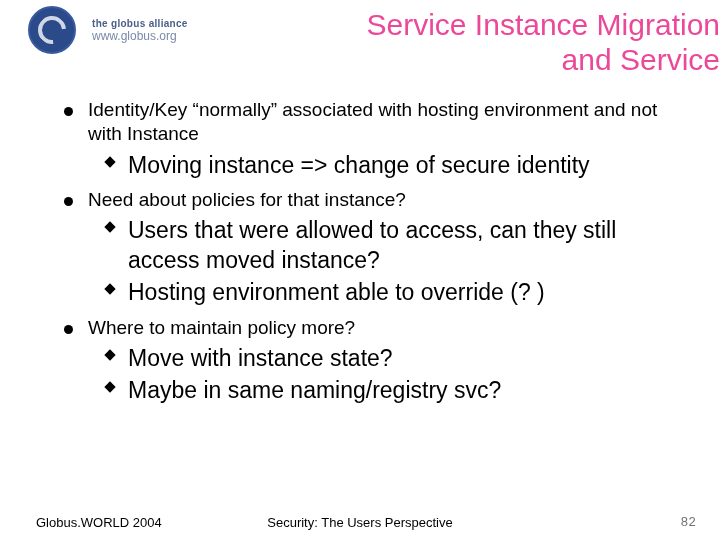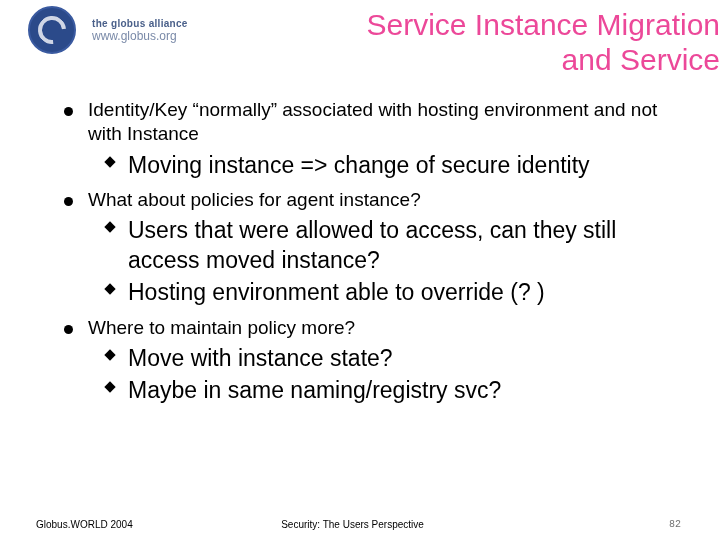--- a/index.html
+++ b/index.html
@@ -13,21 +13,21 @@
   .logo-text .line2 { font-size: 12px; color: #7a8aa8; }
   .title { position: absolute; top: 8px; left: 0; right: 0; text-align: right; font-size: 30px; color: #ec4899; font-family: Verdana, sans-serif; line-height: 1.15; }
   .content { position: absolute; top: 98px; left: 64px; right: 40px; font-size: 19px; line-height: 1.28; }
   .lvl1 { list-style: none; }
   .lvl1 > li { position: relative; padding-left: 24px; margin-bottom: 8px; }
   .lvl1 > li::before { content: ""; position: absolute; left: 0; top: 9px; width: 9px; height: 9px; background: #000; border-radius: 50%; }
   .lvl2 { list-style: none; margin-top: 4px; margin-bottom: 4px; }
   .lvl2 > li { position: relative; padding-left: 40px; margin: 3px 0; font-size: 23px; }
   .lvl2 > li::before { content: ""; position: absolute; left: 18px; top: 7px; width: 0; height: 0; border-left: 5px solid transparent; border-right: 5px solid transparent; border-top: 5px solid #000; border-bottom: 5px solid #000; transform: rotate(45deg); }
   .lvl2 > li::before { border: none; width: 8px; height: 8px; background: #000; transform: rotate(45deg); }
-  .footer { position: absolute; bottom: 10px; left: 0; right: 15px; display: flex; justify-content: space-between; align-items: center; padding: 0 24px 0 36px; font-size: 10px; color: #000; text-align: center; }
+  .footer { position: absolute; bottom: 10px; left: 0; right: 0; display: flex; justify-content: space-between; align-items: center; padding: 0 24px 0 36px; font-size: 13px; color: #000; text-align: center; }
   .footer-center { position: absolute; left: 50%; transform: translateX(-50%); }
   .page-num { color: #737373; font-family: Liberation Mono, monospace; }
 </style>
 </head>
 <body>
 
 <div class="slide">
 
   <div class="logo">
     <div class="logo-circle">
@@ -46,21 +46,21 @@
 
   <div class="content">
     <ul class="lvl1">
       <li>
         <span>Identity/Key “normally” associated with hosting environment and not with Instance</span>
         <ul class="lvl2">
           <li><span>Moving instance =&gt; change of secure identity</span></li>
         </ul>
       </li>
       <li>
-        <span>What about policies for agent instance?</span>
+        <span>Need about policies for that instance?</span>
         <ul class="lvl2">
           <li><span>Users that were allowed to access, can they still access moved instance?</span></li>
           <li><span>Hosting environment able to override (? )</span></li>
         </ul>
       </li>
       <li>
         <span>Where to maintain policy more?</span>
         <ul class="lvl2">
           <li><span>Move with instance state?</span></li>
           <li><span>Maybe in same naming/registry svc?</span></li>

